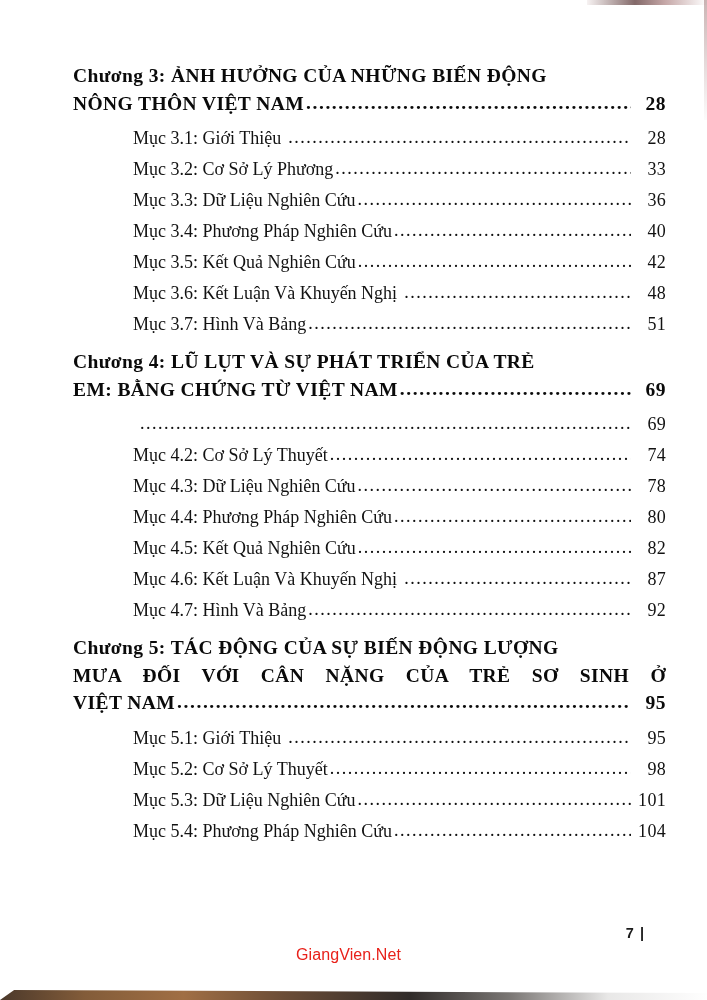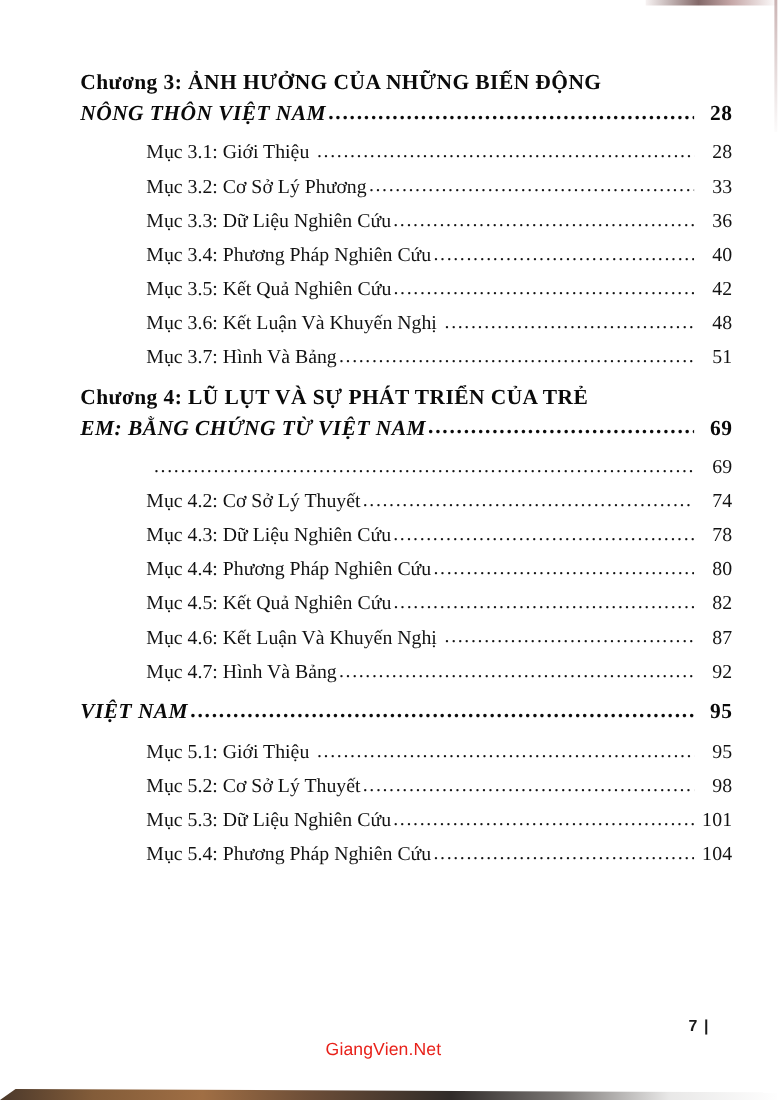--- a/index.html
+++ b/index.html
@@ -96,21 +96,20 @@
     align-items: baseline;
     font-weight: bold;
     font-size: 19.5px;
     line-height: 27.5px;
     letter-spacing: 0.4px;
     color: #0a0a0a;
   }
   .chapter-last .ch-tail {
     white-space: nowrap;
     flex: 0 0 auto;
-    font-style: italic;
   }
   .chapter-last .leader {
     flex: 1 1 auto;
     overflow: hidden;
     white-space: nowrap;
     margin: 0 1px 0 2px;
     font-weight: bold;
     letter-spacing: 1.6px;
     font-size: 19.5px;
     transform: translateY(-1px);
@@ -280,20 +279,22 @@
           <span class="pageno">87</span>
         </div>
         <div class="section">
           <span class="sec-text">Mục 4.7: Hình Và Bảng</span>
           <span class="leader">.....................................................................................................................................................</span>
           <span class="pageno">92</span>
         </div>
       </div>
       <div class="chapter-group">
         <div class="chapter">
+          <div class="chapter-line">Chương 5: TÁC ĐỘNG CỦA SỰ BIẾN ĐỘNG LƯỢNG</div>
+          <div class="chapter-line justify">MƯA ĐỐI VỚI CÂN NẶNG CỦA TRẺ SƠ SINH Ở</div>
           <div class="chapter-last">
             <span class="ch-tail">VIỆT NAM</span>
             <span class="leader">.....................................................................................................................................................</span>
             <span class="pageno">95</span>
           </div>
         </div>
         <div class="section gap-before-leader">
           <span class="sec-text">Mục 5.1: Giới Thiệu</span>
           <span class="leader">.....................................................................................................................................................</span>
           <span class="pageno">95</span>

